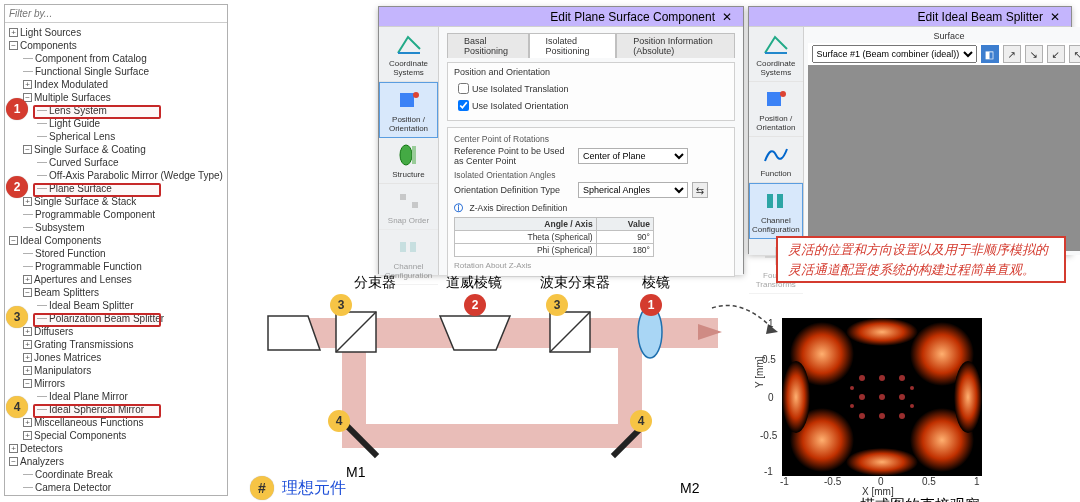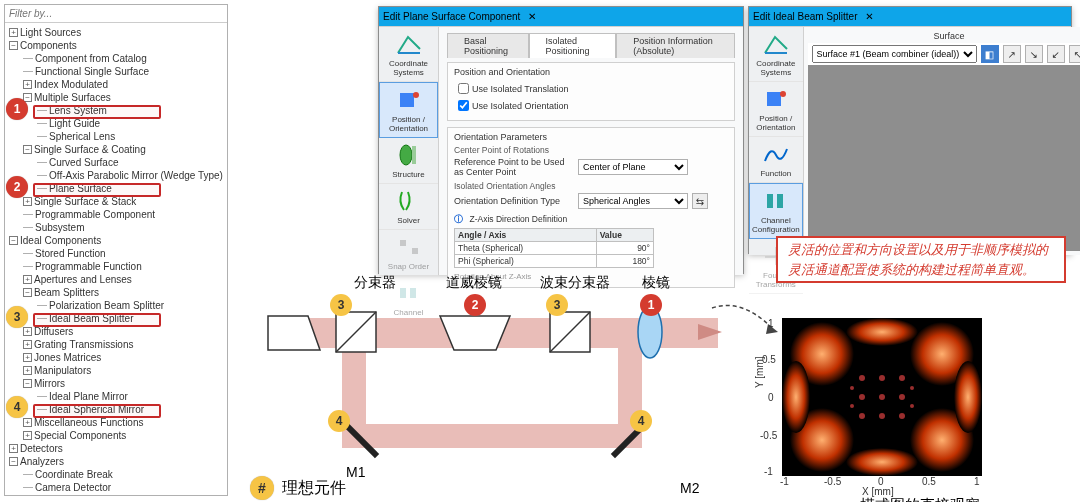--- a/index.html
+++ b/index.html
@@ -54,24 +54,24 @@
   .bub.red { background:#d43b2f;}
   .bub.yel { background:#f6c445; color:#333;}
   
   .dlg {
     position:absolute;
     border:1px solid #8d8d8d;
     background:#f3f3f3;
     box-shadow: 0 2px 6px rgba(0,0,0,.25);
   }
   .dlg .titlebar {
-    height:20px; background:#0ea5e9;
+    height:20px; background:#c4b5fd;
     border-bottom:1px solid #d0d0d0;
-    display:flex; align-items:center; justify-content:flex-start;
-    padding: 0 4px; font-size:10px;
+    display:flex; align-items:center; justify-content:flex-end;
+    padding: 0 4px; font-size:12px;
   }
   .dlg .titlebar .x { width:24px; text-align:center; }
   .dlg-body { display:flex; }
   .sidebar {
     width:60px; background:#eef0f2;
     border-right:1px solid #d0d0d0;
     display:flex; flex-direction:column;
   }
   .sb-item {
     display:flex; flex-direction:column; align-items:center;
@@ -96,21 +96,21 @@
   .chk { display:inline-flex; align-items:center; margin-right:14px; }
   .chk input { width:11px; height:11px; margin-right:3px;}
   .row { display:flex; align-items:center; margin:2px 0; gap:4px;}
   .row label { width:120px; font-size:9px;}
   .row select, .row input[type=text] {
     font-size:9px; height:16px; border:1px solid #b0b0b0; background:#fff;
   }
   .tbl {
     width: 200px; border-collapse:collapse; font-size:8.5px;
   }
-  .tbl th, .tbl td { border:1px solid #c0c0c0; padding:1px 3px; text-align:left; background:#fff;}
+  .tbl th, .tbl td { border:1px solid #c0c0c0; padding:1px 3px; text-align:right; background:#fff;}
   .tbl th { background:#eceff1;}
   
   .surface-bar {
     display:flex; align-items:center; gap:4px;
     padding:2px 4px; background:#fff;
   }
   .surface-bar select { flex:1; font-size:9px; height:18px;}
   .mini-btn {
     width:18px; height:18px; display:inline-flex;
     align-items:center; justify-content:center;
@@ -164,22 +164,22 @@
       <div class="node lv2"><span class="dash">—</span><span class="lbl">Off-Axis Parabolic Mirror (Wedge Type)</span></div>
       <div class="node lv2"><span class="dash">—</span><span class="lbl">Plane Surface</span></div>
       <div class="node lv1"><span class="tgl">+</span><span class="lbl">Single Surface &amp; Stack</span></div>
       <div class="node lv1"><span class="dash">—</span><span class="lbl">Programmable Component</span></div>
       <div class="node lv1"><span class="dash">—</span><span class="lbl">Subsystem</span></div>
       <div class="node lv0"><span class="tgl">−</span><span class="lbl">Ideal Components</span></div>
       <div class="node lv1"><span class="dash">—</span><span class="lbl">Stored Function</span></div>
       <div class="node lv1"><span class="dash">—</span><span class="lbl">Programmable Function</span></div>
       <div class="node lv1"><span class="tgl">+</span><span class="lbl">Apertures and Lenses</span></div>
       <div class="node lv1"><span class="tgl">−</span><span class="lbl">Beam Splitters</span></div>
+      <div class="node lv2"><span class="dash">—</span><span class="lbl">Ideal Beam Splitter</span></div>
       <div class="node lv2"><span class="dash">—</span><span class="lbl">Polarization Beam Splitter</span></div>
-      <div class="node lv2"><span class="dash">—</span><span class="lbl">Ideal Beam Splitter</span></div>
       <div class="node lv1"><span class="tgl">+</span><span class="lbl">Diffusers</span></div>
       <div class="node lv1"><span class="tgl">+</span><span class="lbl">Grating Transmissions</span></div>
       <div class="node lv1"><span class="tgl">+</span><span class="lbl">Jones Matrices</span></div>
       <div class="node lv1"><span class="tgl">+</span><span class="lbl">Manipulators</span></div>
       <div class="node lv1"><span class="tgl">−</span><span class="lbl">Mirrors</span></div>
       <div class="node lv2"><span class="dash">—</span><span class="lbl">Ideal Plane Mirror</span></div>
       <div class="node lv2"><span class="dash">—</span><span class="lbl">Ideal Spherical Mirror</span></div>
       <div class="node lv1"><span class="tgl">+</span><span class="lbl">Miscellaneous Functions</span></div>
       <div class="node lv1"><span class="tgl">+</span><span class="lbl">Special Components</span></div>
       <div class="node lv0"><span class="tgl">+</span><span class="lbl">Detectors</span></div>
@@ -220,26 +220,20 @@
           </svg>
         <span>Position / Orientation</span>
       </div>
       <div class="sb-item">
         <svg class="sb-ico" viewBox="0 0 30 26">
             <ellipse cx="12" cy="13" rx="6" ry="10" fill="#4a4" stroke="#171"></ellipse>
             <rect x="18" y="4" width="4" height="18" fill="#9c9"></rect>
           </svg>
         <span>Structure</span>
       </div>
-      <div class="sb-item">
-        <svg class="sb-ico" viewBox="0 0 30 26">
-            <path d="M8 4 Q4 14 10 22 M14 4 Q18 14 12 22" stroke="#2a2" fill="none" stroke-width="2"></path>
-          </svg>
-        <span>Solver</span>
-      </div>
       <div class="sb-item" style="opacity:.45">
         <svg class="sb-ico" viewBox="0 0 30 26">
             <path d="M6 6h6v6h-6zM18 14h6v6h-6z" fill="#999"></path>
           </svg>
         <span>Snap Order</span>
       </div>
       <div class="sb-item" style="opacity:.45">
         <svg class="sb-ico" viewBox="0 0 30 26">
             <rect x="6" y="8" width="6" height="10" fill="#9cc"></rect>
             <rect x="16" y="8" width="6" height="10" fill="#9cc"></rect>
@@ -258,21 +252,20 @@
         <span class="chk">
             <input type="checkbox" style="">
             <span>Use Isolated Translation</span>
           </span>
         <span class="chk">
             <input type="checkbox" checked="" style="">
             <span>Use Isolated Orientation</span>
           </span>
       </div>
       <div class="group">
-        <div class="group-title">Orientation Parameters</div>
         <div style="font-size:8.5px;color:#555;margin:2px 0;">Center Point of Rotations</div>
         <div class="row">
           <label>Reference Point to be Used as Center Point</label>
           <select style="width:110px"><option>Center of Plane</option></select>
         </div>
         <div style="font-size:8.5px;color:#555;margin:4px 0 2px 0;">Isolated Orientation Angles</div>
         <div class="row">
           <label>Orientation Definition Type</label>
           <select style="width:110px"><option>Spherical Angles</option></select>
           <span class="mini-btn" style="width:16px;height:16px">⇆</span>
@@ -406,21 +399,21 @@
   <div class="dg-bub" style="left:80px; top:26px;background:#f6c445;color:#333;">3</div>
   <div class="dg-bub" style="left:214px; top:26px;background:#d43b2f;color:#fff;">2</div>
   <div class="dg-bub" style="left:296px; top:26px;background:#f6c445;color:#333;">3</div>
   <div class="dg-bub" style="left:390px; top:26px;background:#d43b2f;color:#fff;">1</div>
   <div class="dg-bub" style="left:78px; top:142px;background:#f6c445;color:#333;">4</div>
   <div class="dg-bub" style="left:380px; top:142px;background:#f6c445;color:#333;">4</div>
 </div>
 
 <div style="position:absolute; left:250px; top:476px; display:flex; align-items:center; gap:8px;">
   <div class="bub yel" style="position:static;width:24px;height:24px;font-size:14px">#</div>
-  <span style="font-size:16px;font-weight:500;color:#000000">理想元件</span>
+  <span style="font-size:16px;font-weight:500;color:#1d4ed8">理想元件</span>
 </div>
 
 <div class="callout" style="left:776px; top:236px; width:290px;">
   <span>灵活的位置和方向设置以及用于非顺序模拟的灵活通道配置使系统的构建过程简单直观。</span>
 </div>
 
 <div class="mode-plot">
 
   <svg style="position:absolute;left:-20px;top:-20px;width:80px;height:50px;overflow:visible">
     <path d="M0 10 Q30 0 60 30" stroke="#444" fill="none" stroke-width="1.5" stroke-dasharray="4 3"></path>

